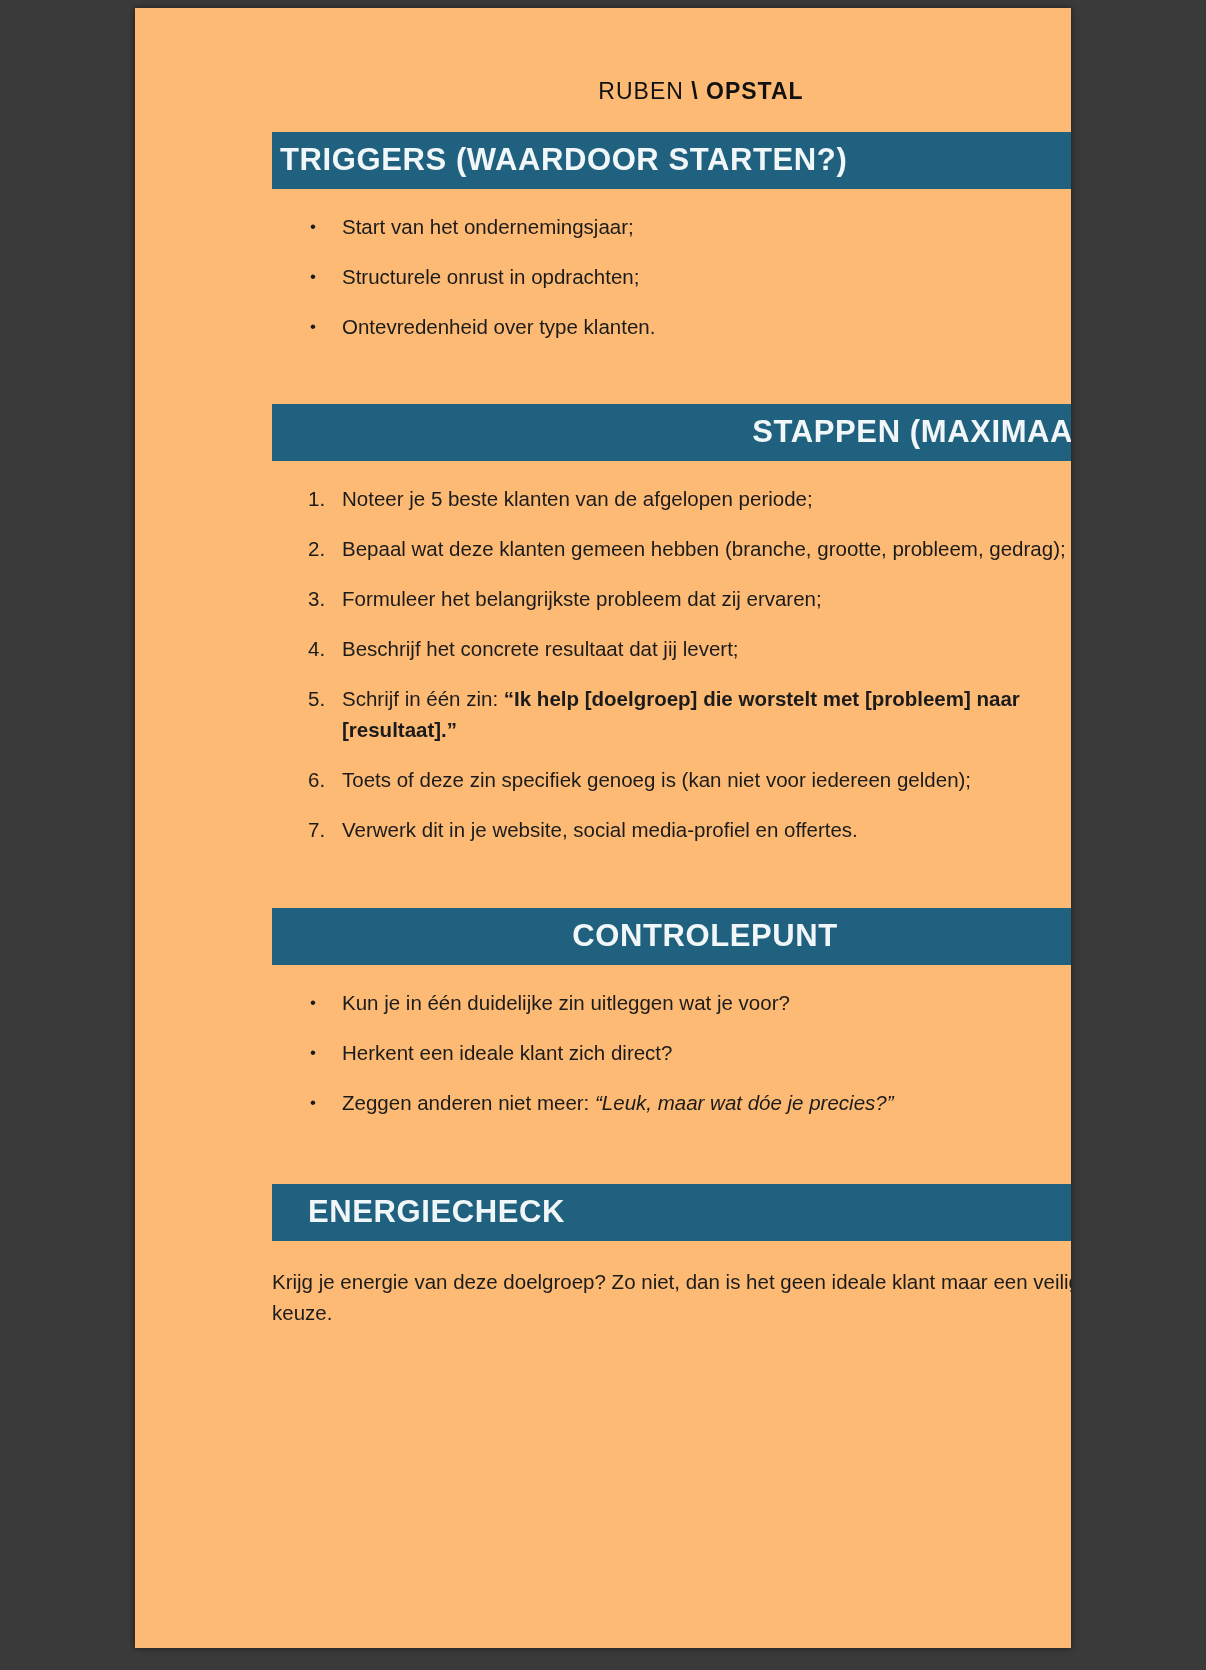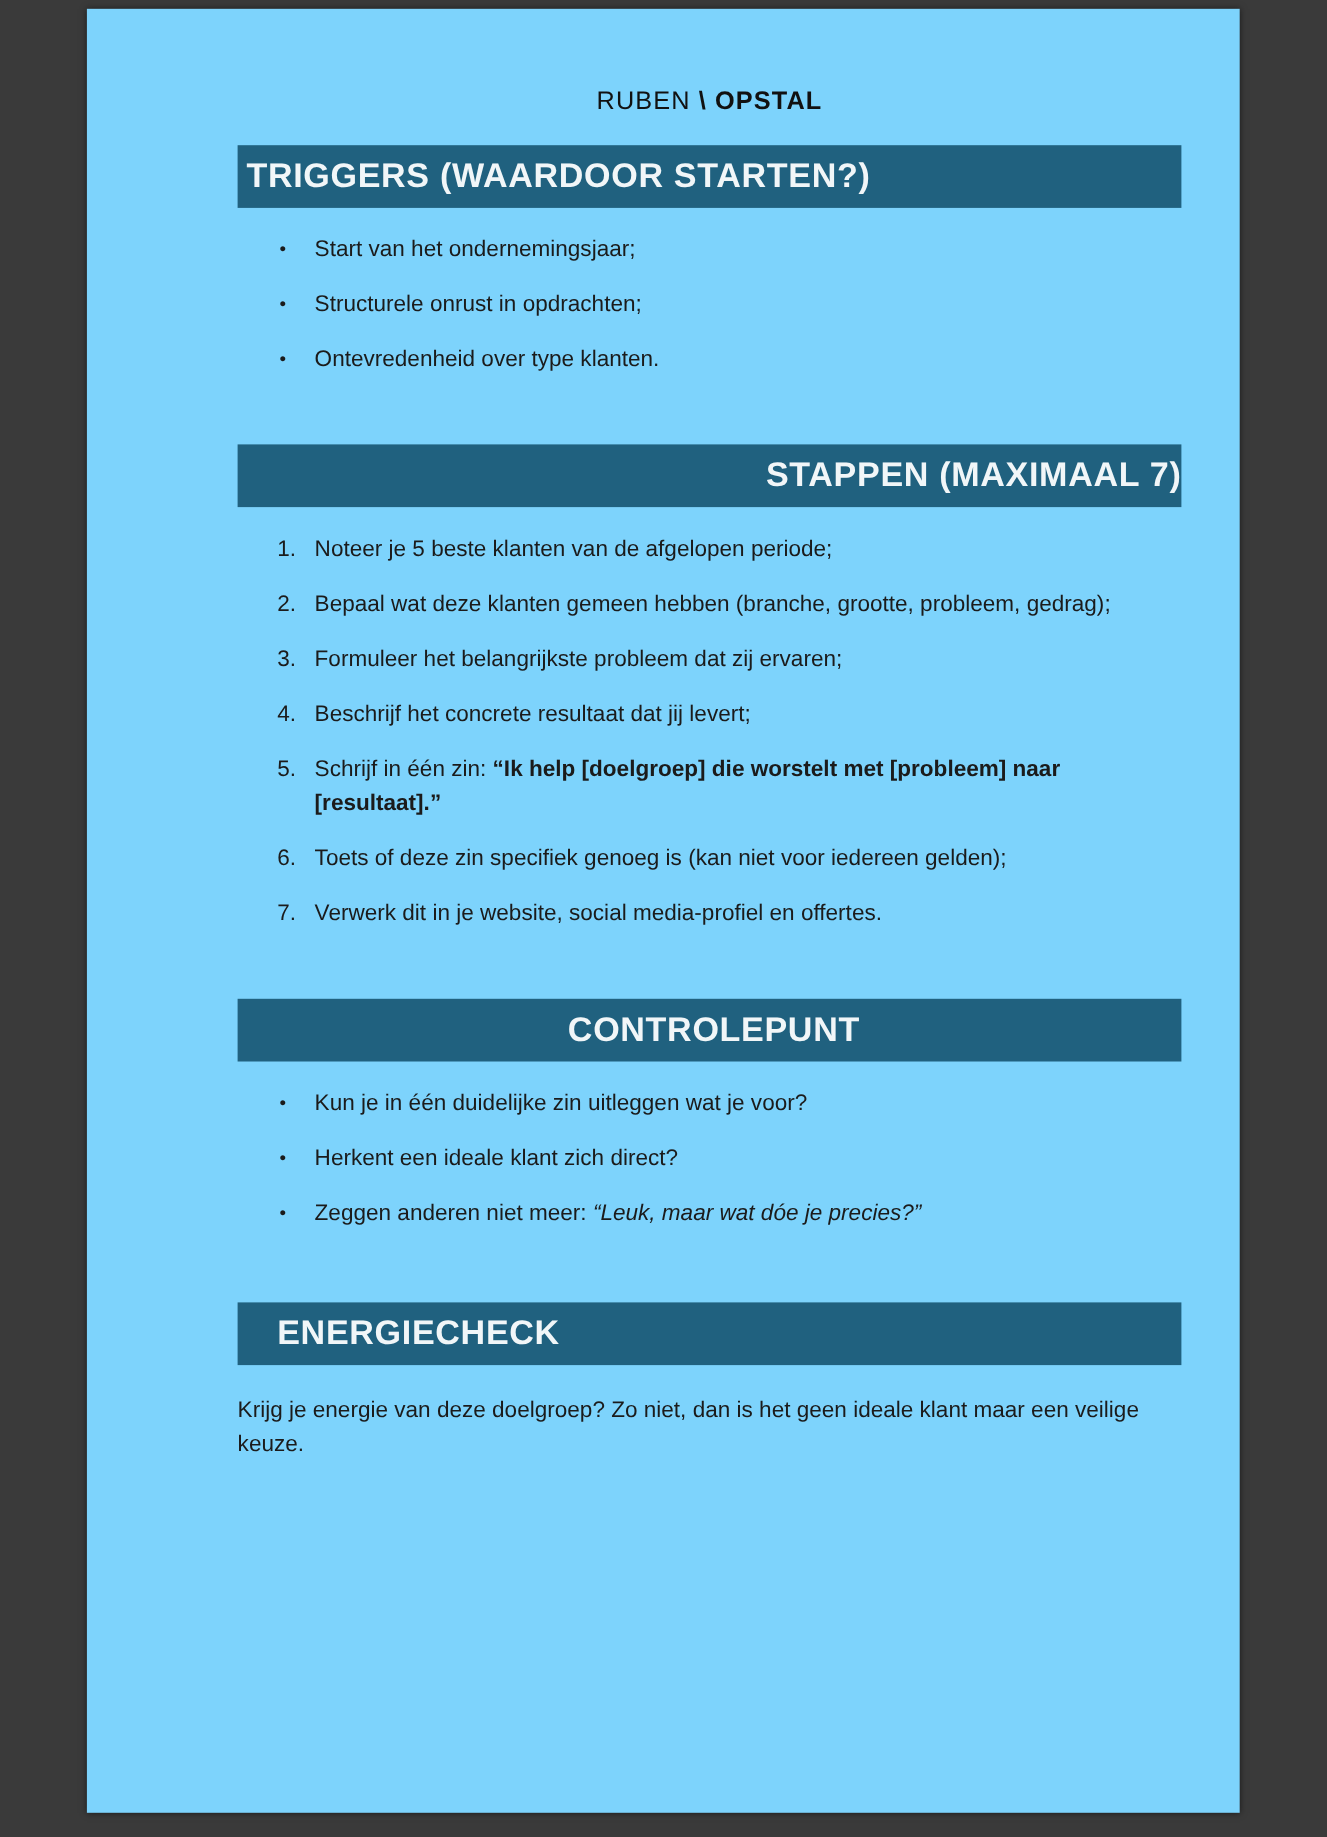--- a/index.html
+++ b/index.html
@@ -11,24 +11,24 @@
     width: 1206px;
     height: 1670px;
     font-family: "Liberation Sans", sans-serif;
     display: flex;
     justify-content: center;
     align-items: flex-start;
   }
 
   .page {
     position: relative;
-    width: 1048px;
+    width: 936px;
     height: 1640px;
     margin-top: 8px;
-    background: #7dd3fc;
+    background: #fdba74;
     box-shadow: 0 0 6px rgba(0,0,0,0.55);
     overflow: hidden;
   }
 
   .page-inner {
     position: absolute;
     left: 137px;
     top: 0;
     width: 858px;
   }

